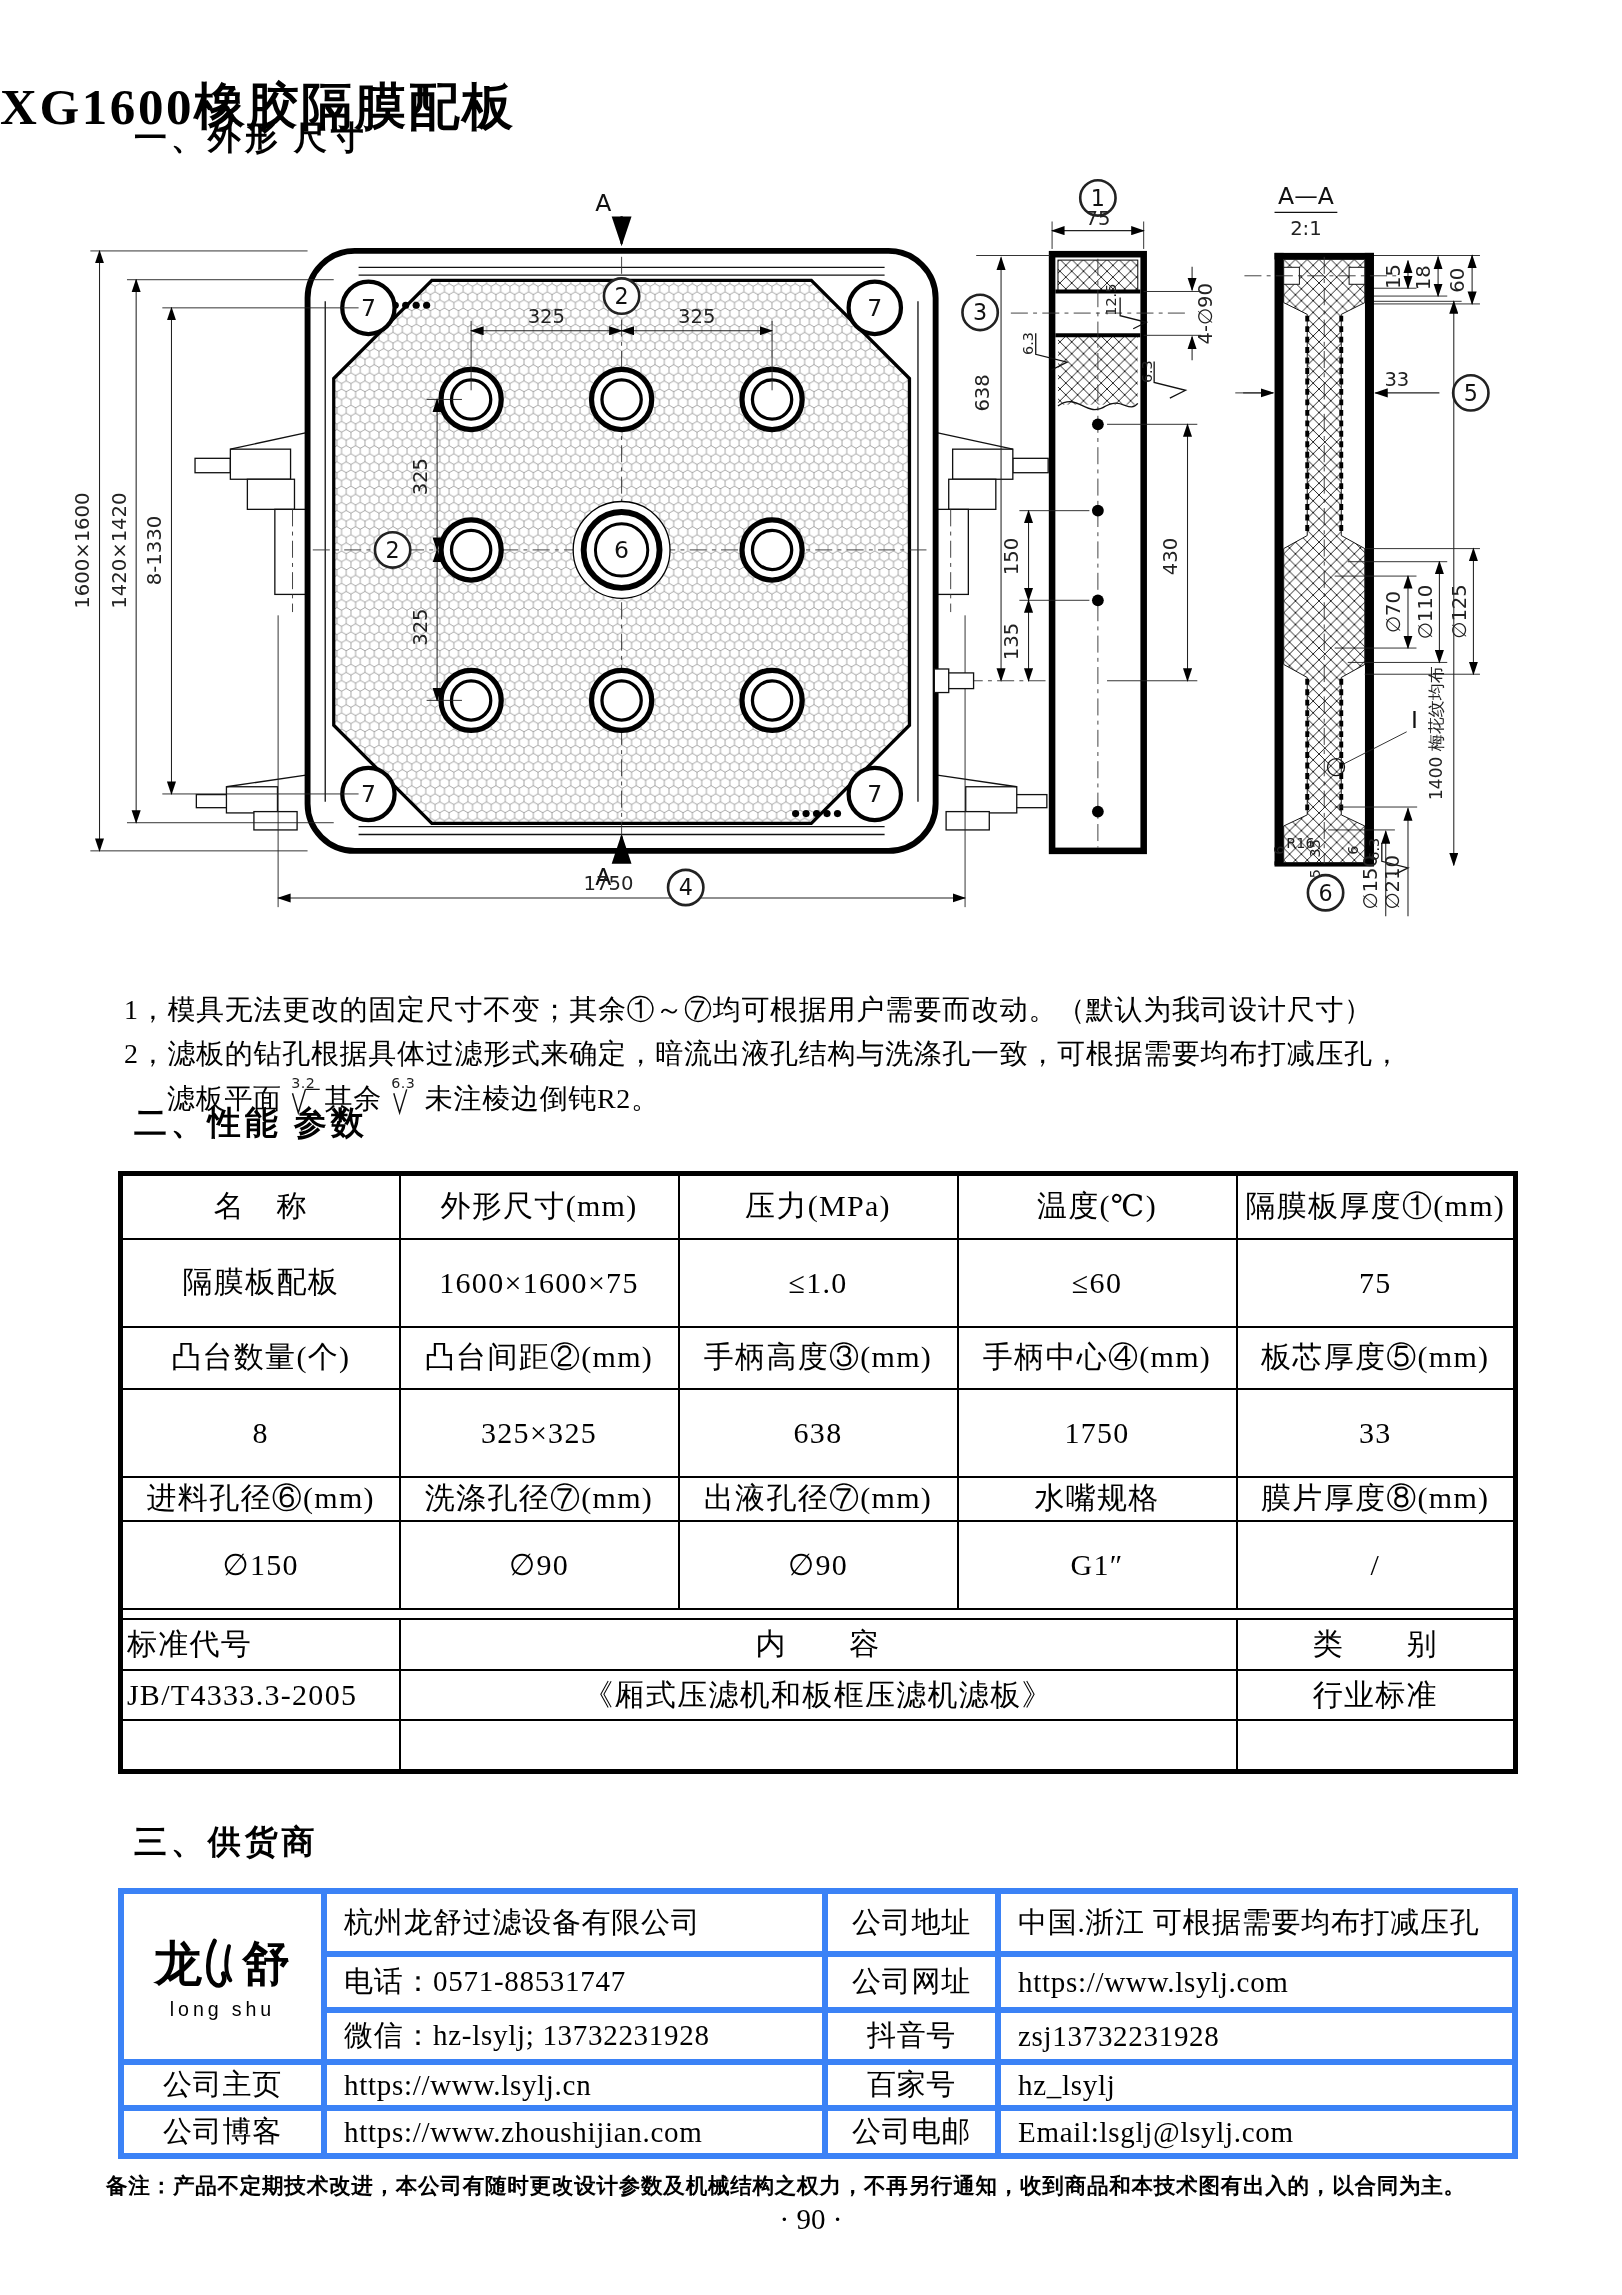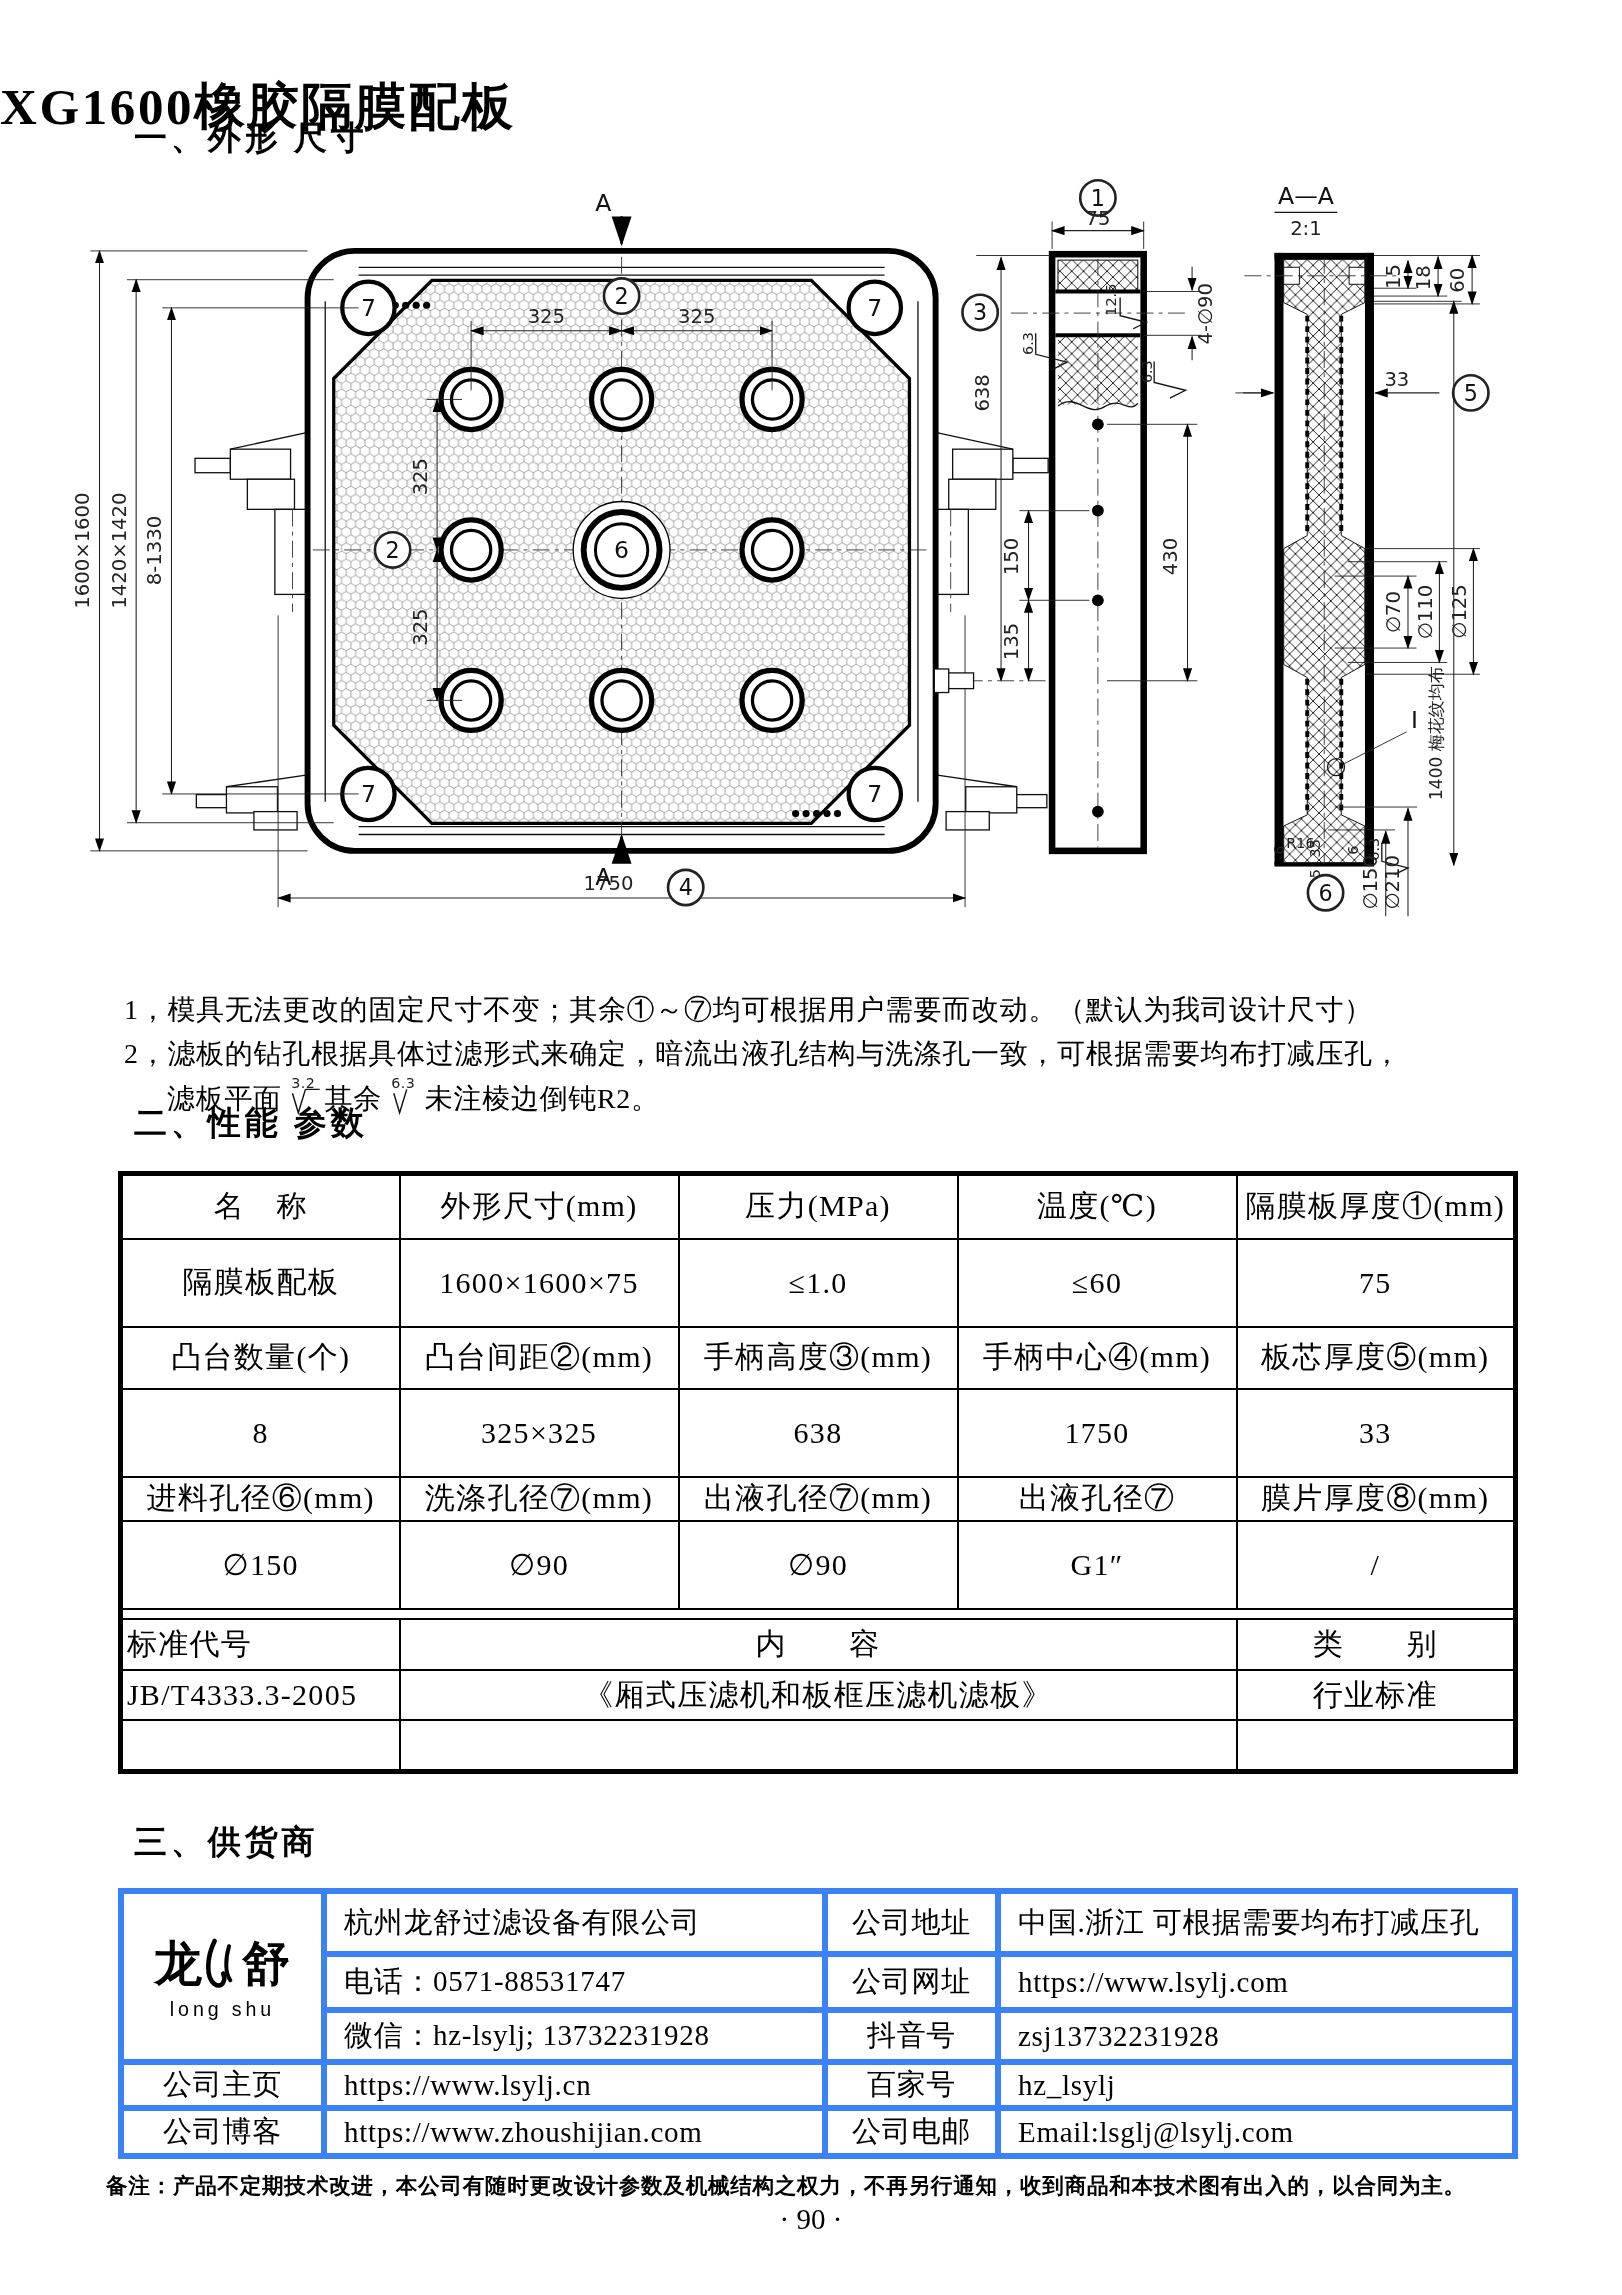--- a/index.html
+++ b/index.html
@@ -421,21 +421,21 @@
       <td>8</td>
       <td>325×325</td>
       <td>638</td>
       <td>1750</td>
       <td>33</td>
     </tr>
     <tr style="height:44px">
       <td>进料孔径⑥(mm)</td>
       <td>洗涤孔径⑦(mm)</td>
       <td>出液孔径⑦(mm)</td>
-      <td>出液孔径⑦</td>
+      <td>水嘴规格</td>
       <td>膜片厚度⑧(mm)</td>
     </tr>
     <tr style="height:88px">
       <td>∅150</td>
       <td>∅90</td>
       <td>∅90</td>
       <td>G1″</td>
       <td>/</td>
     </tr>
     <tr style="height:10.5px">

